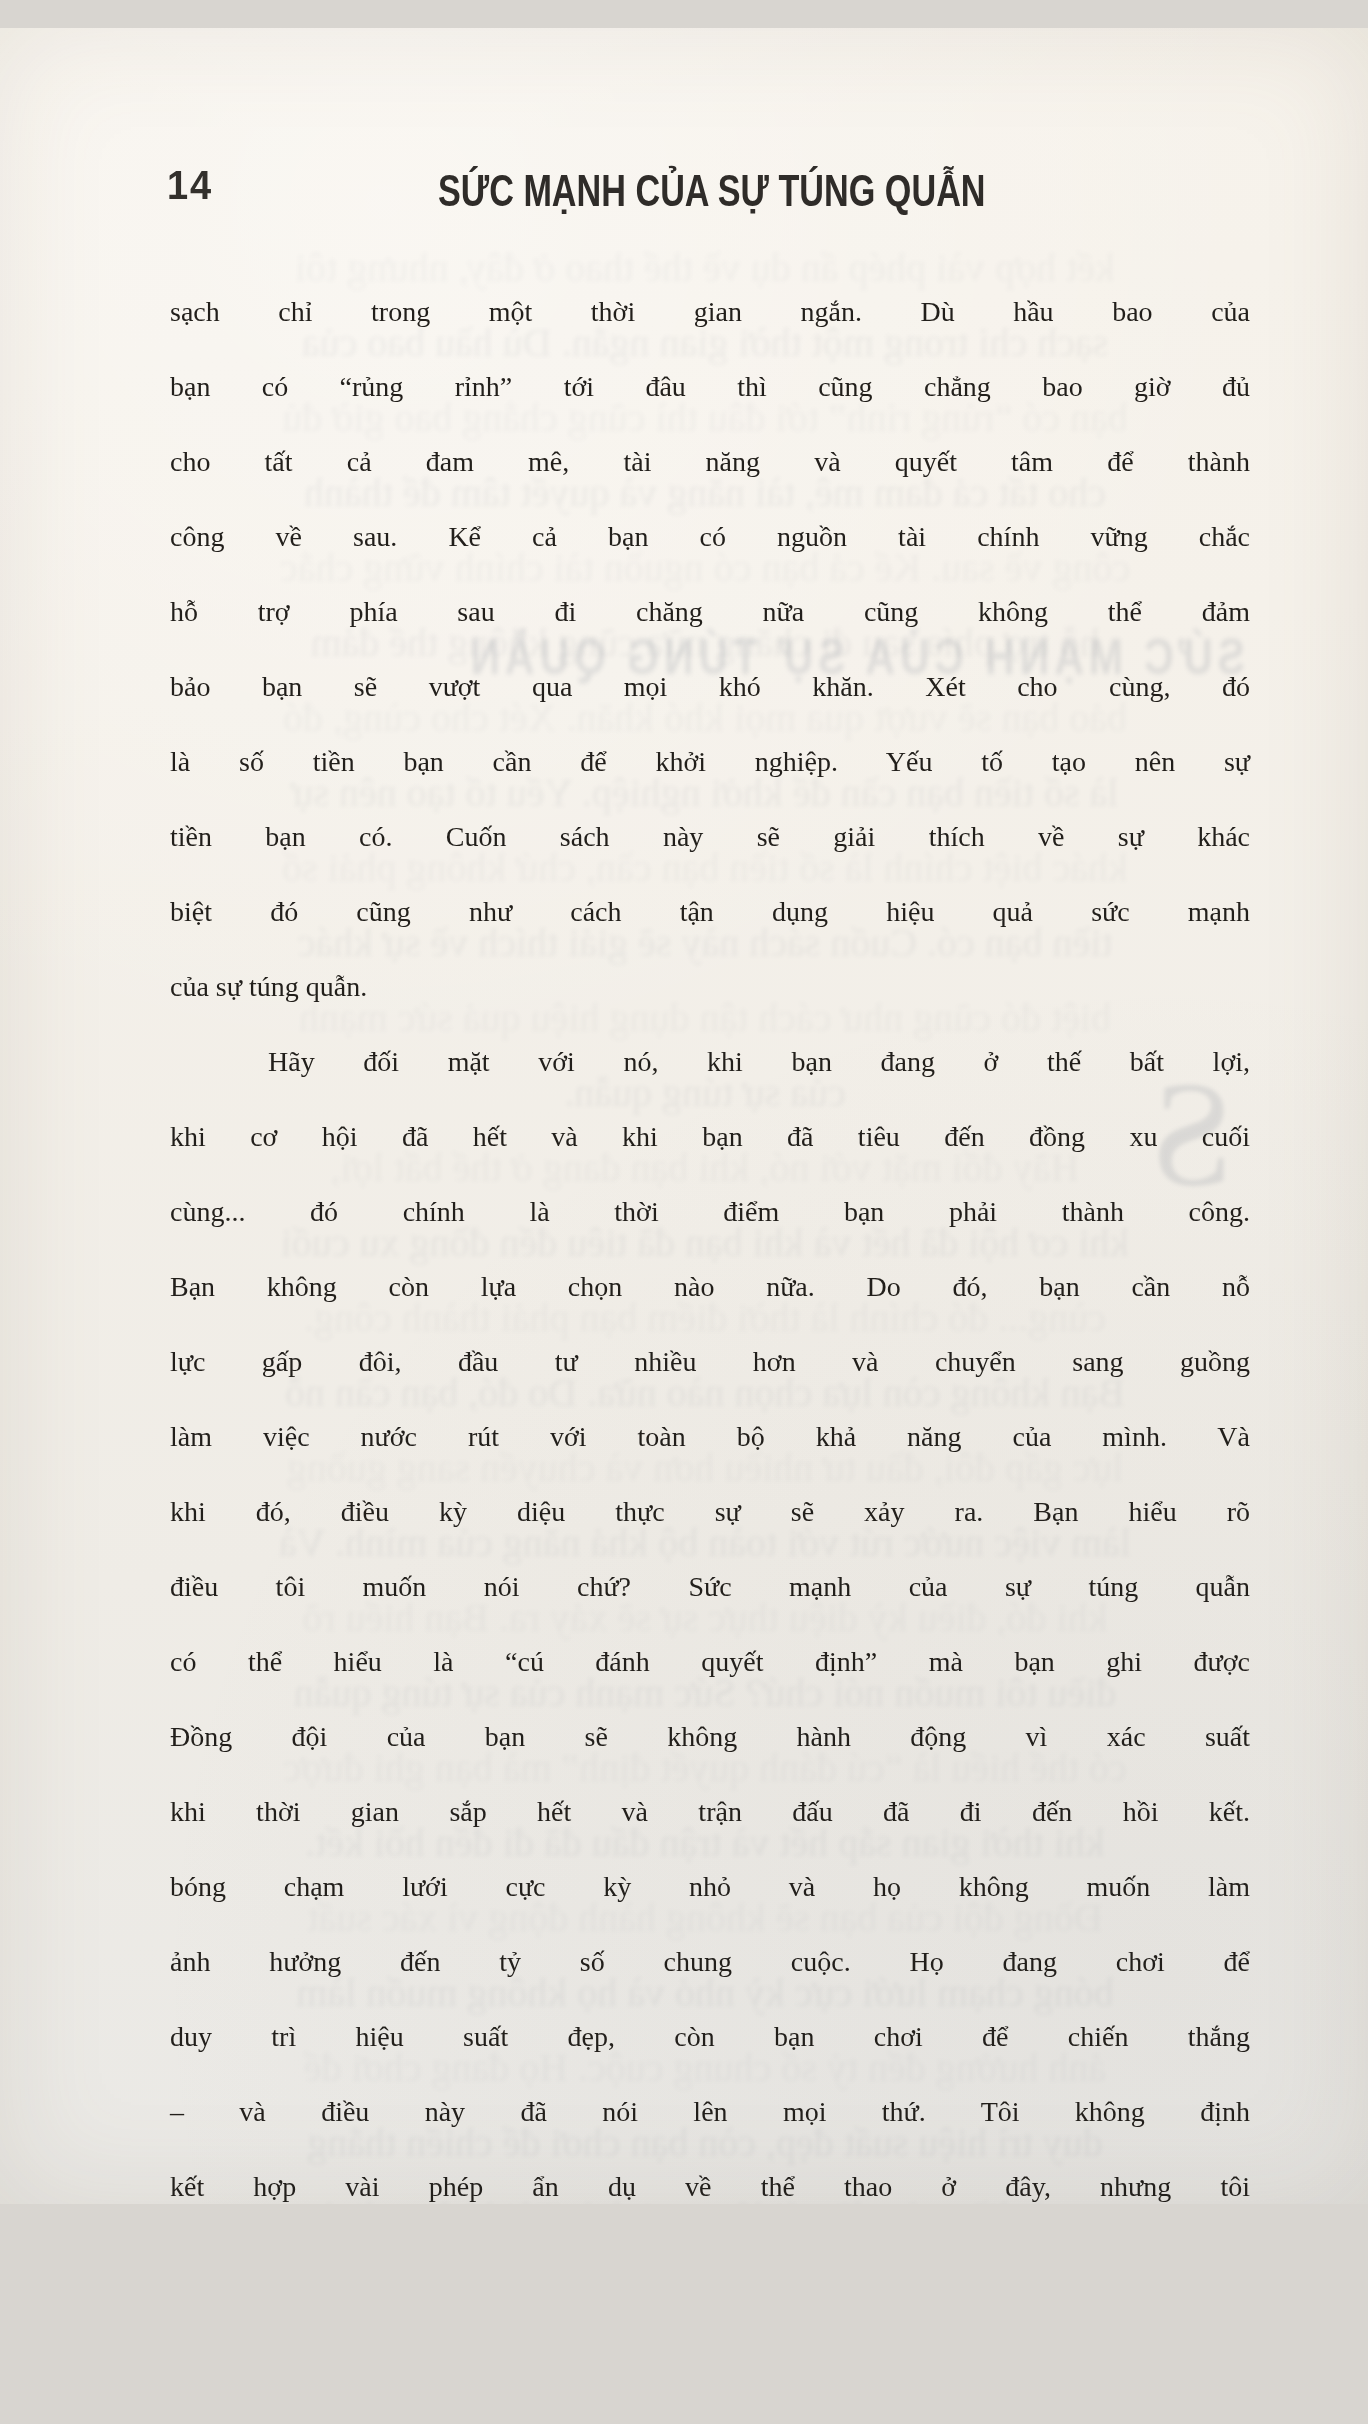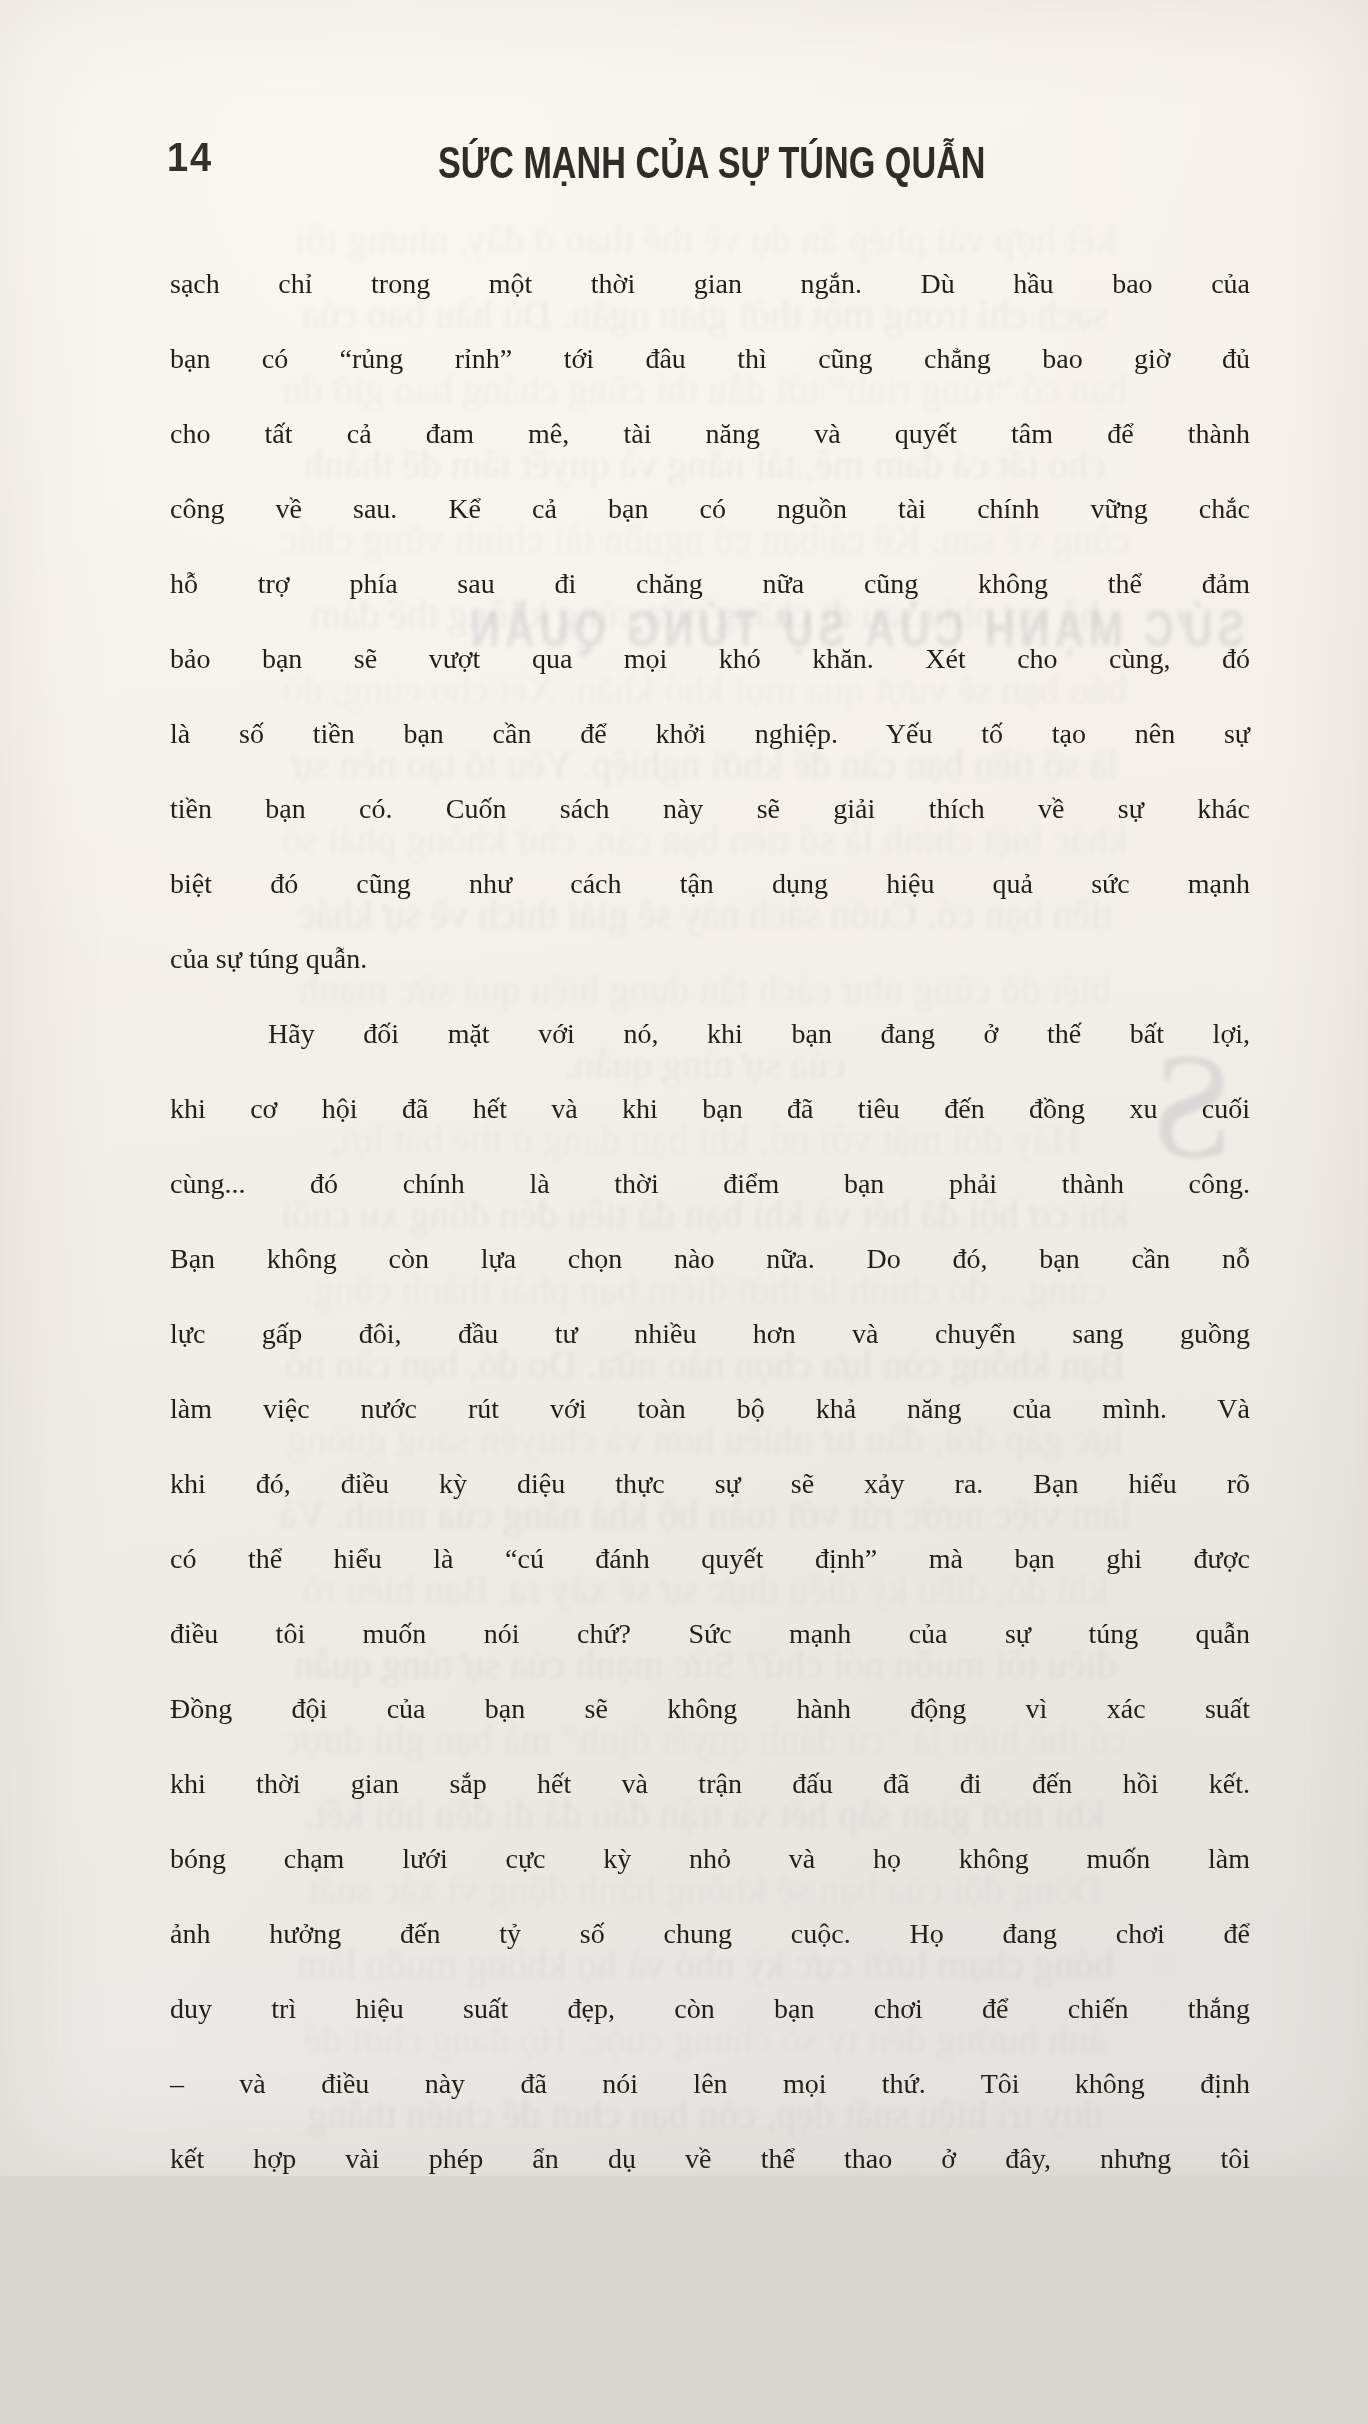--- a/index.html
+++ b/index.html
@@ -3,20 +3,21 @@
 <meta charset="utf-8">
 <style>
   html,body{margin:0;padding:0;background:#d8d5d0;}
   .scan{
     position:relative;
     width:1368px;height:2176px;
     overflow:hidden;
     background:linear-gradient(175deg,#f7f3ec 0%,#f5f1ea 30%,#efece6 68%,#e9e8e5 100%);
     box-shadow:inset 0 0 110px rgba(125,115,95,.14);
     font-family:"Liberation Serif", serif;
+    margin-top:28px;
   }
   
   .scan::before{
     content:"";position:absolute;inset:0;pointer-events:none;
     background:
       radial-gradient(circle at 28% 8%, rgba(255,255,255,.35), transparent 40%),
       radial-gradient(circle at 85% 90%, rgba(120,115,110,.06), transparent 45%);
   }
   
   .page-number{
@@ -113,22 +114,22 @@
       <div class="line">tiền bạn có. Cuốn sách này sẽ giải thích về sự khác</div>
       <div class="line">biệt đó cũng như cách tận dụng hiệu quả sức mạnh</div>
       <div class="line pend">của sự túng quẫn.</div>
       <div class="line ind">Hãy đối mặt với nó, khi bạn đang ở thế bất lợi,</div>
       <div class="line">khi cơ hội đã hết và khi bạn đã tiêu đến đồng xu cuối</div>
       <div class="line">cùng... đó chính là thời điểm bạn phải thành công.</div>
       <div class="line">Bạn không còn lựa chọn nào nữa. Do đó, bạn cần nỗ</div>
       <div class="line">lực gấp đôi, đầu tư nhiều hơn và chuyển sang guồng</div>
       <div class="line">làm việc nước rút với toàn bộ khả năng của mình. Và</div>
       <div class="line">khi đó, điều kỳ diệu thực sự sẽ xảy ra. Bạn hiểu rõ</div>
+      <div class="line">điều tôi muốn nói chứ? Sức mạnh của sự túng quẫn</div>
       <div class="line">có thể hiểu là “cú đánh quyết định” mà bạn ghi được</div>
-      <div class="line">điều tôi muốn nói chứ? Sức mạnh của sự túng quẫn</div>
       <div class="line">Đồng đội của bạn sẽ không hành động vì xác suất</div>
       <div class="line">khi thời gian sắp hết và trận đấu đã đi đến hồi kết.</div>
       <div class="line">bóng chạm lưới cực kỳ nhỏ và họ không muốn làm</div>
       <div class="line">ảnh hưởng đến tỷ số chung cuộc. Họ đang chơi để</div>
       <div class="line">duy trì hiệu suất đẹp, còn bạn chơi để chiến thắng</div>
       <div class="line">– và điều này đã nói lên mọi thứ. Tôi không định</div>
       <div class="line">kết hợp vài phép ẩn dụ về thể thao ở đây, nhưng tôi</div>
     </main>
 
 </div>

